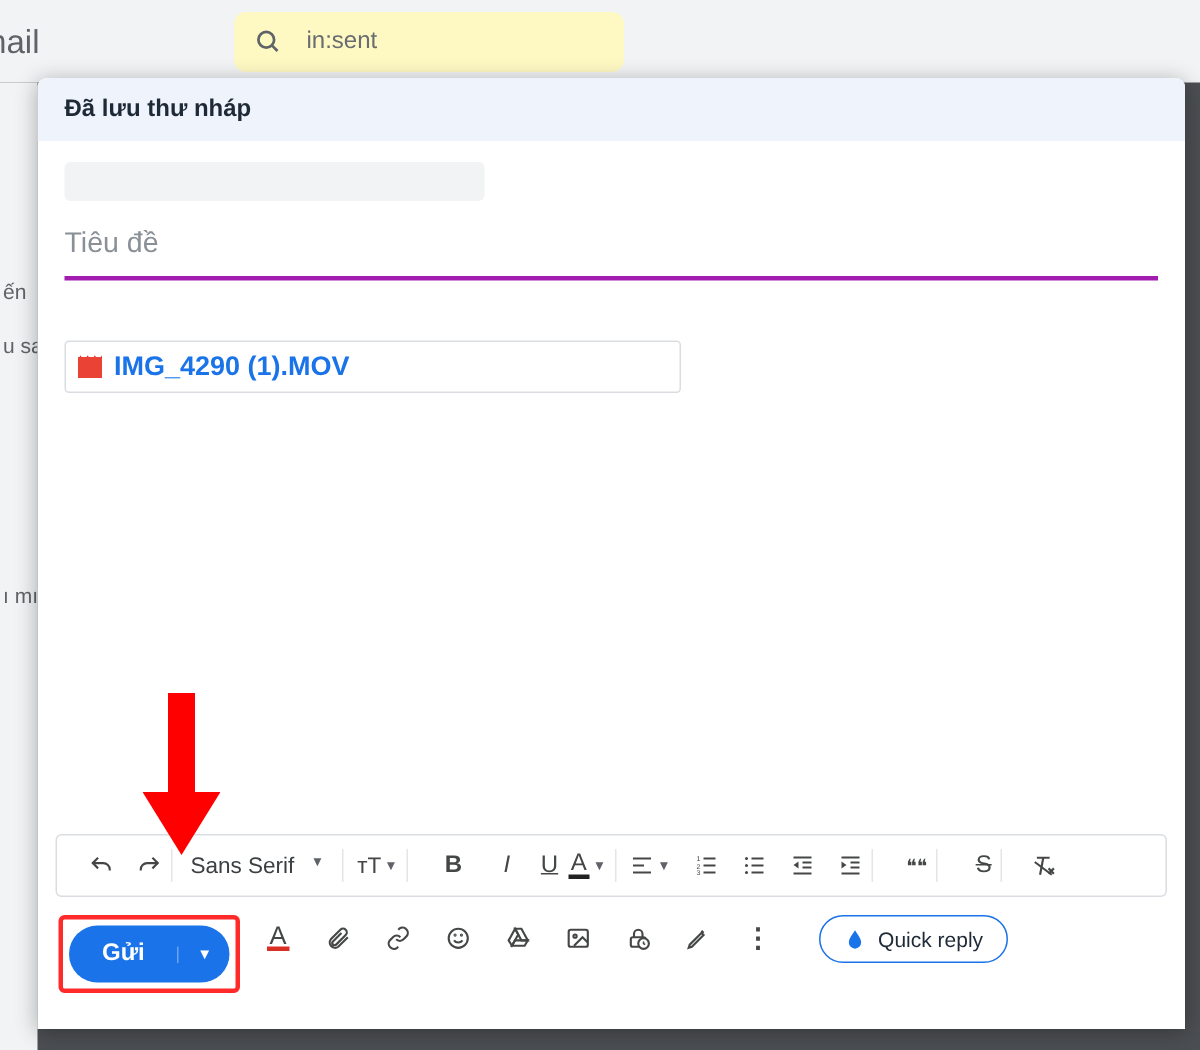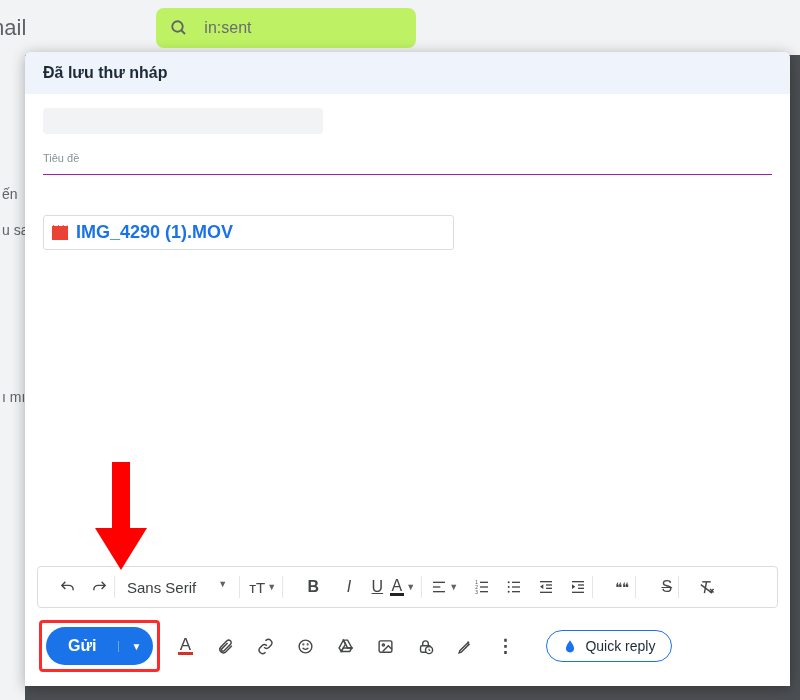--- a/index.html
+++ b/index.html
@@ -1,52 +1,52 @@
 <!DOCTYPE html>
 <html><head>
 <meta charset="utf-8">
 <style>
   *{box-sizing:border-box;margin:0;padding:0;font-family:Arial,Helvetica,sans-serif}
   body{width:800px;height:700px;background:#4b4e52;overflow:hidden;position:relative}
   
   .bg-header{position:absolute;left:0;top:0;right:0;height:55px;background:#f1f3f4;display:flex;align-items:center;padding-left:0}
   .bg-logo{color:#5f6368;font-size:22px;padding-left:0;margin-left:-14px}
-  .bg-search{margin-left:130px;height:40px;background:#bef264;border-radius:8px;display:flex;align-items:center;padding:0 14px;min-width:260px;color:#5f6368}
+  .bg-search{margin-left:130px;height:40px;background:#fef9c3;border-radius:8px;display:flex;align-items:center;padding:0 14px;min-width:260px;color:#5f6368}
   .bg-search .si{margin-right:16px}
   .bg-search .txt{color:#696c70;font-size:16px}
   .bg-side{position:absolute;left:0;top:55px;width:25px;bottom:0;background:#f1f3f4}
   .side-labels{position:absolute;left:2px;top:176px;color:#5f6368;font-size:14px;line-height:2.6}
   
   
   .compose{position:absolute;left:25px;top:52px;right:10px;bottom:14px;background:#ffffff;border-radius:6px 6px 0 0;box-shadow:0 2px 14px rgba(0,0,0,.3);display:flex;flex-direction:column;overflow:hidden}
   .c-head{background:#eef3fc;color:#1f2a37;font-size:16px;font-weight:600;padding:12px 18px}
   .c-body{flex:1;padding:0 18px;display:flex;flex-direction:column}
   .c-to{padding-top:14px}
   .to-chip{width:280px;height:26px;background:#f1f3f4;border-radius:4px}
-  .c-subject{padding:18px 0 10px;border-bottom:1px solid #a21caf;color:#8a9097;font-size:11px}
+  .c-subject{padding:18px 0 10px;border-bottom:3px solid #a21caf;color:#8a9097;font-size:19px}
   .c-area{flex:1;padding-top:40px}
   .attach{display:inline-flex;align-items:center;border:1px solid #d9dde1;border-radius:3px;padding:6px 220px 6px 8px}
   .attach .aicon{width:16px;height:14px;background:#ea4335;margin-right:8px;position:relative}
   .attach .aicon::before{content:"";position:absolute;top:-1px;left:0;right:0;height:5px;background:#ea4335;clip-path:polygon(0 100%,10% 0,25% 100%,40% 0,55% 100%,70% 0,85% 100%,100% 0,100% 100%)}
   .attach .an{color:#1a73e8;font-weight:600;font-size:18px}
   
   
   .tb-format{border:1px solid #d9dde1;margin:0 12px;border-radius:4px;padding:6px 8px;display:flex;align-items:center;gap:2px;color:#444746;background:#fff}
   .tb-btn{width:30px;height:28px;display:flex;align-items:center;justify-content:flex-end;border-radius:4px;font-size:16px;color:#444746;cursor:pointer}
-  .font-sel{display:flex;align-items:flex-start;gap:20px;padding:0 6px;font-size:15px;color:#3c4043}
+  .font-sel{display:flex;align-items:flex-start;gap:9px;padding:0 6px;font-size:15px;color:#3c4043}
   .sep{width:1px;height:22px;background:#e3e6e9;margin:0 4px}
   .dd{font-size:9px;margin-left:2px;color:#5f6368}
   .under{text-decoration:underline}
   .ital{font-style:italic}
   .bold{font-weight:700}
   .tA{border-bottom:3px solid #222;line-height:14px;padding:0 2px}
   .strike{text-decoration:line-through}
   .txbtn{border-bottom:3px solid #d93025;line-height:14px;padding:0 2px}
   
-  .tb-bottom{padding:12px 14px 14px;display:flex;align-items:center;gap:10px}
+  .tb-bottom{padding:12px 14px 24px;display:flex;align-items:flex-start;gap:10px}
   .send-wrap{display:flex;border:3px solid #ff2a2a;border-radius:4px;padding:4px}
   .send{display:flex;align-items:center;background:#1a73e8;color:#fff;border-radius:22px;overflow:hidden;height:38px}
   .send .lab{padding:0 22px;font-size:16px;font-weight:600}
   .send .more{border-left:1px solid rgba(255,255,255,.35);padding:0 12px;font-size:10px}
   .ic{width:30px;height:30px;display:flex;align-items:center;justify-content:center;color:#444746;font-size:17px;border-radius:50%;cursor:pointer}
   .dots{font-size:18px;font-weight:700}
   .quick{border:1.5px solid #1a73e8;border-radius:22px;padding:7px 16px;display:flex;align-items:center;gap:8px;color:#1f2a37;font-size:14px;font-weight:500}
   .drop{color:#1a73e8;font-size:15px}
   
   

